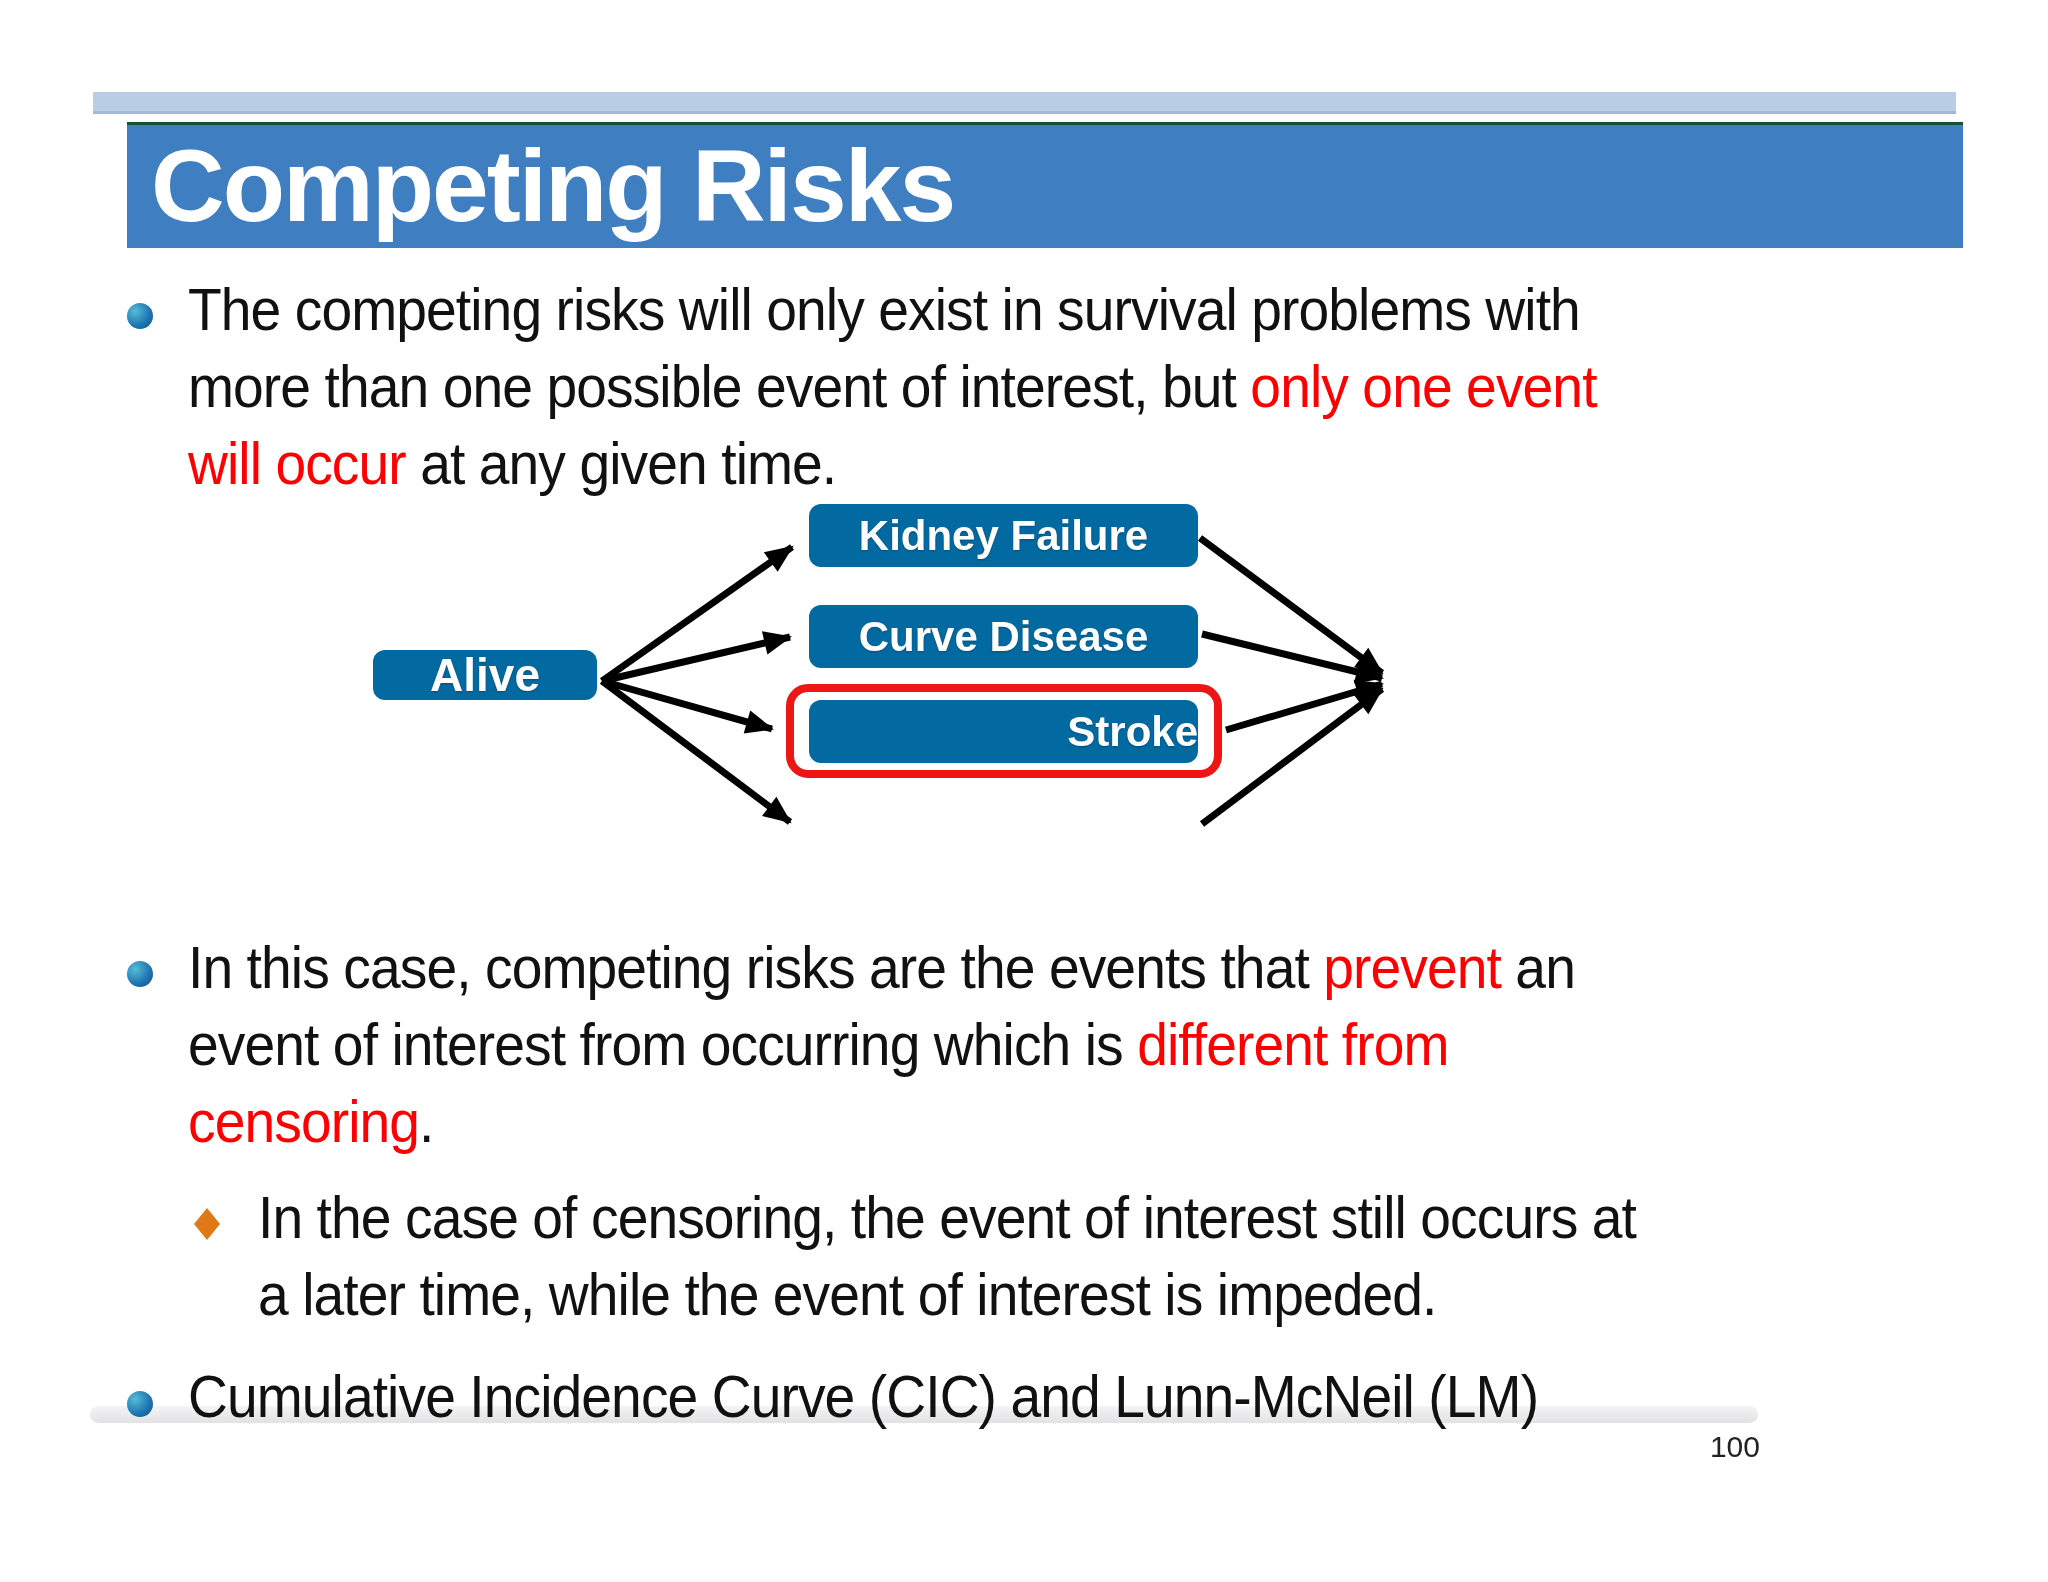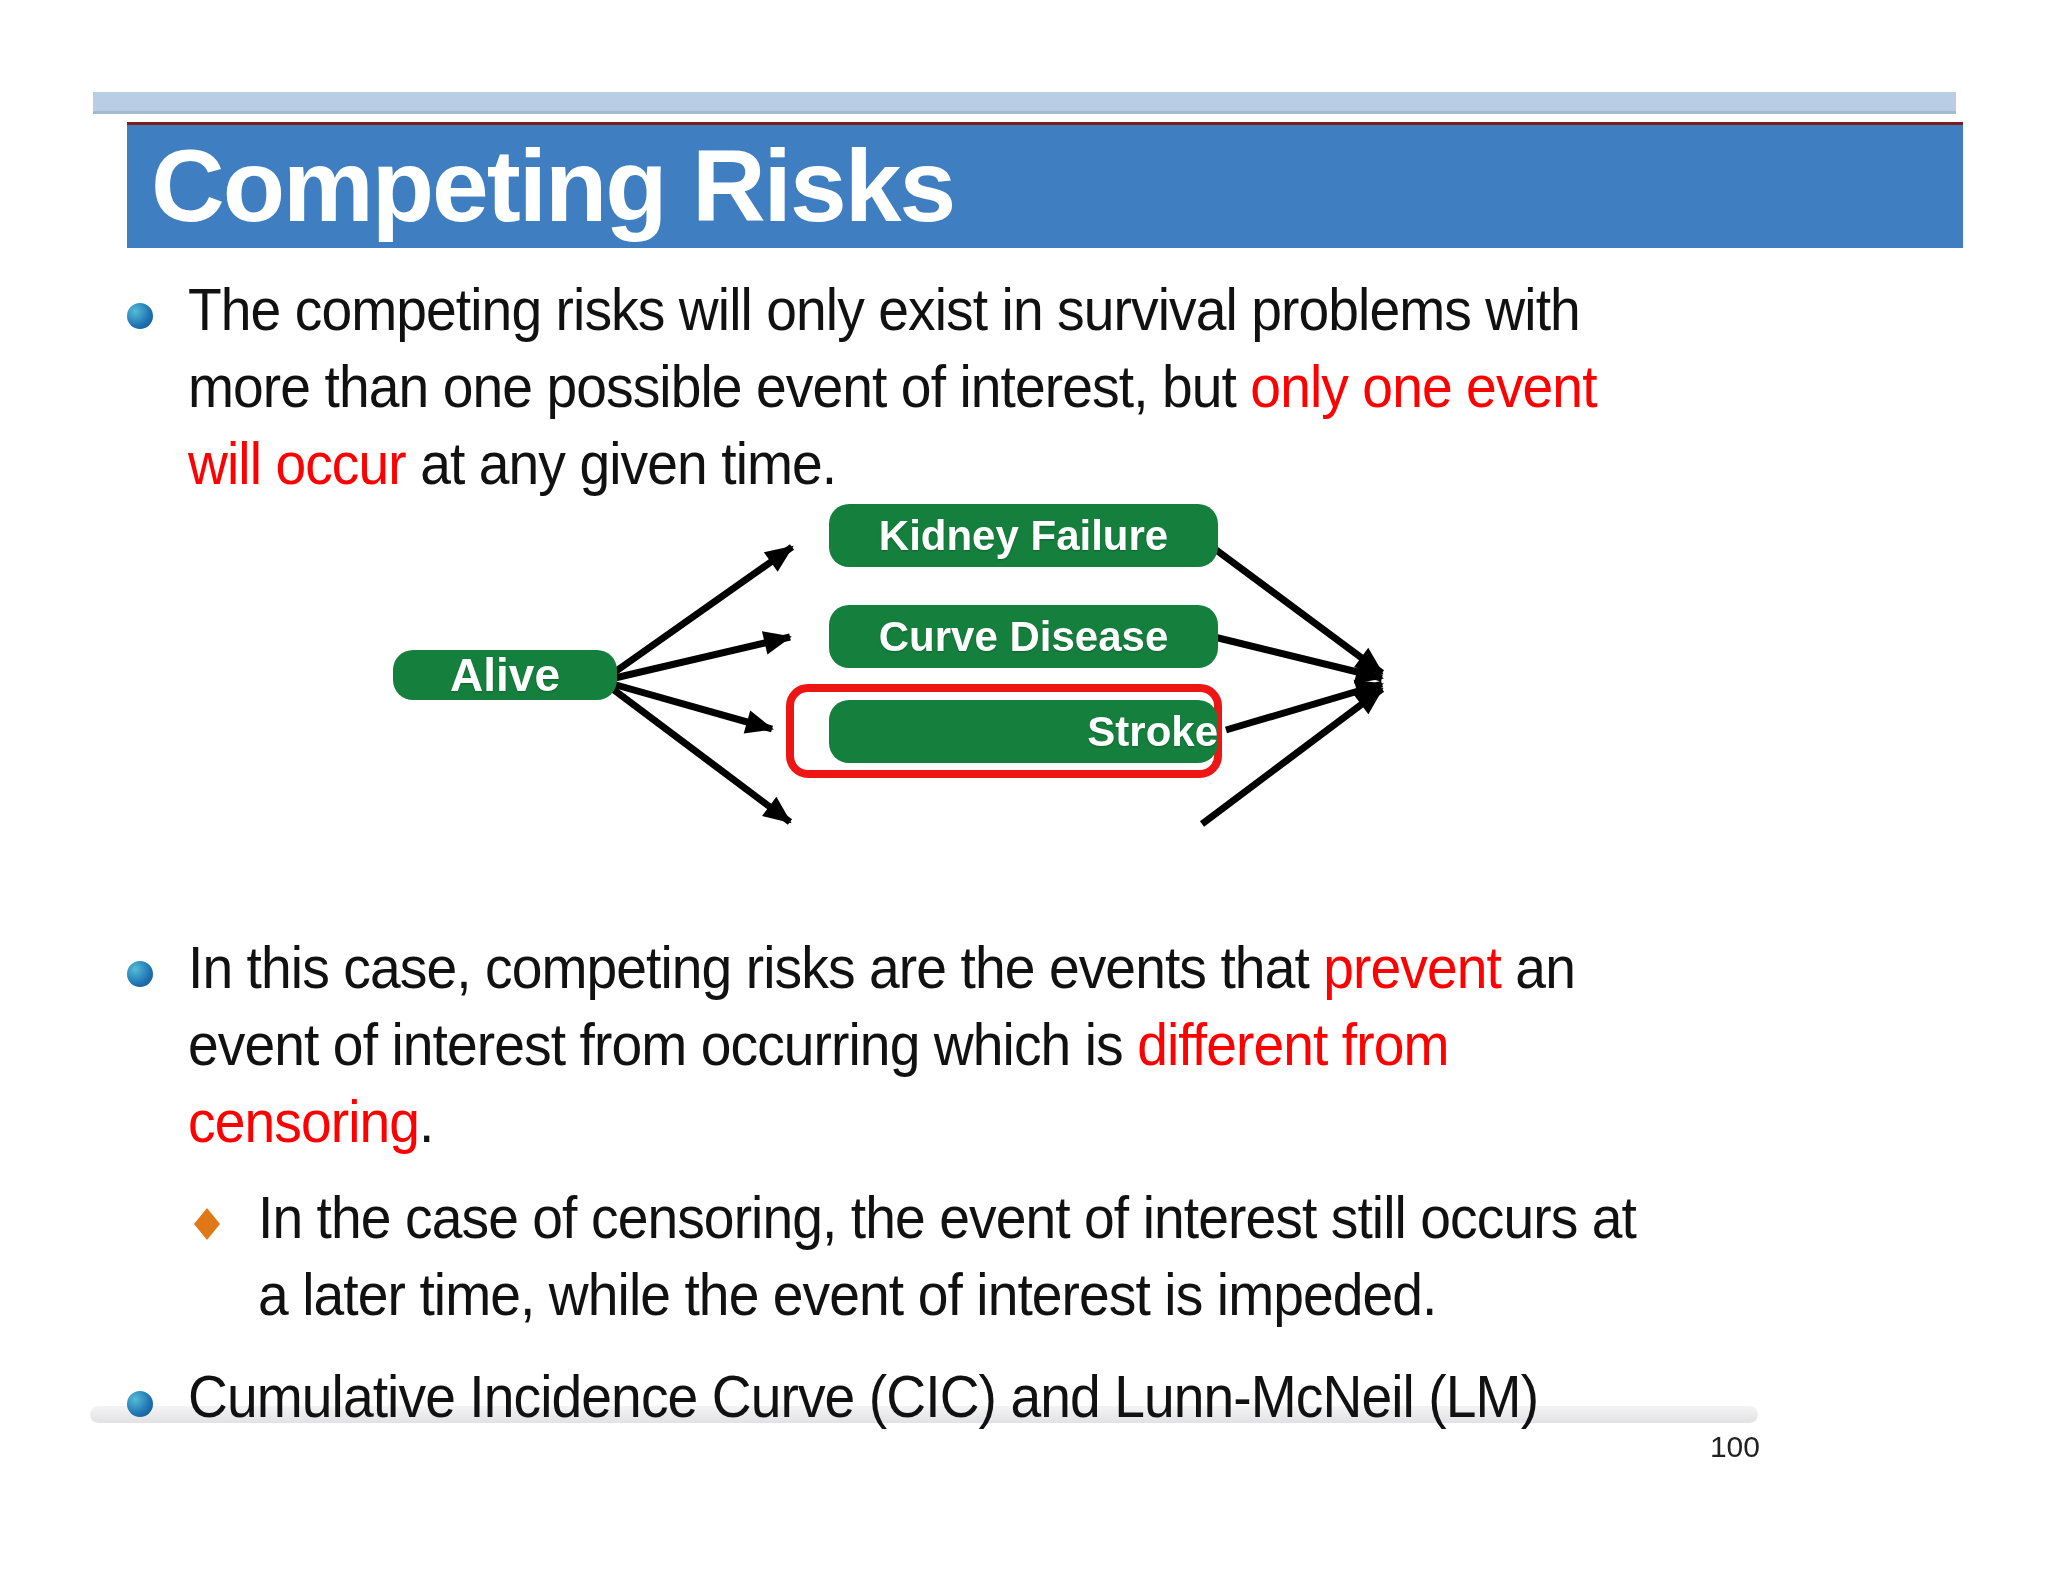--- a/index.html
+++ b/index.html
@@ -7,21 +7,21 @@
     position:relative;width:2048px;height:1582px;background:#ffffff;overflow:hidden;
     font-family:"Liberation Sans", sans-serif;
   }
   
   .top-accent-bar{
     position:absolute;left:93px;top:92px;width:1863px;height:19px;
     background:#b9cde4;border-bottom:3px solid #a2b8d3;
   }
   .title-bar{
     position:absolute;left:127px;top:122px;width:1836px;height:126px;
-    background:#3f7ec0;border-top:3px solid #7f1d1d;box-sizing:border-box;
+    background:#3f7ec0;border-top:3px solid #14532d;box-sizing:border-box;
     display:flex;align-items:center;
   }
   .title-text{
     padding-left:24px;font-size:102px;font-weight:bold;color:#ffffff;letter-spacing:-2px;
   }
   
   .textline{
     position:absolute;white-space:nowrap;color:#111111;
     font-size:60px;line-height:77px;letter-spacing:-1px;
     transform:scaleX(0.92);transform-origin:left top;
@@ -31,24 +31,23 @@
     position:absolute;width:26px;height:26px;border-radius:50%;
     background:radial-gradient(circle at 32% 32%, #56bcd6, #2178b5 55%, #0b4c86 100%);
   }
   .diamond{
     position:absolute;width:26px;height:32px;background:#e07818;
     clip-path:polygon(50% 0,100% 50%,50% 100%,0 50%);
   }
   
   .arrow-layer{position:absolute;left:0;top:0;width:2048px;height:1582px;pointer-events:none;}
   .node{
-    position:absolute;background:#15803d;border-radius:20px;color:#ffffff;font-weight:bold;
+    position:absolute;background:#0369a1;border-radius:12px;color:#ffffff;font-weight:bold;
     display:flex;align-items:center;justify-content:center;
     text-shadow:0 1px 2px rgba(0,0,0,0.25);
-    margin-left:20px;
   }
   .node-alive{left:373px;top:650px;width:224px;height:50px;font-size:46px;}
   .node-mid{left:809px;width:389px;height:63px;font-size:42px;}
   .node-kidney{top:504px;}
   .node-heart{top:605px;}
   .node-stroke{top:700px;justify-content:flex-end;}
   .node-other{top:793px;}
   .node-death{left:1397px;top:651px;width:225px;height:59px;font-size:44px;}
   .stroke-highlight{
     position:absolute;left:786px;top:684px;width:436px;height:94px;box-sizing:border-box;

